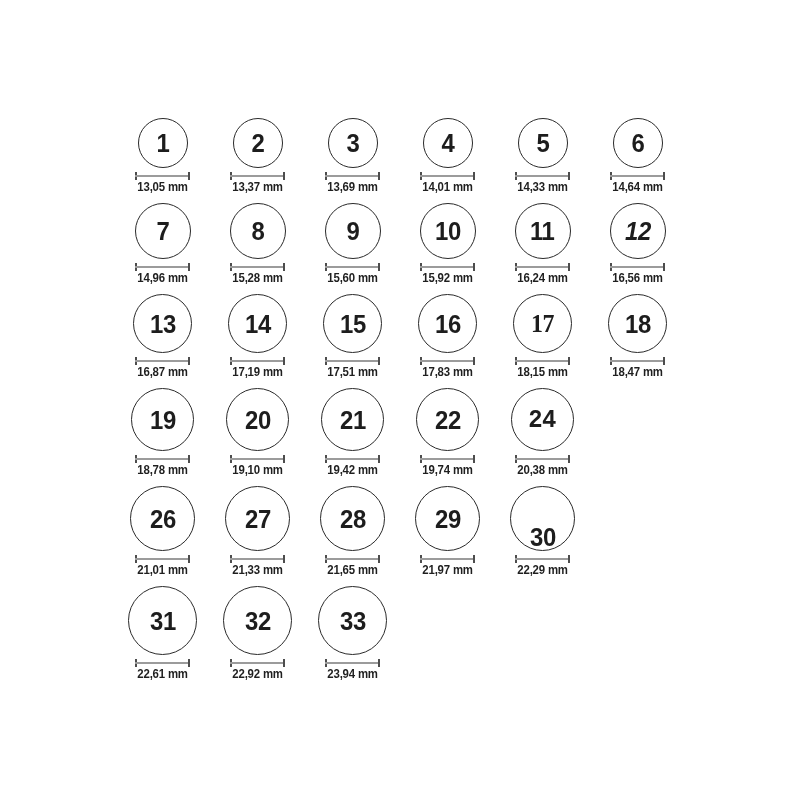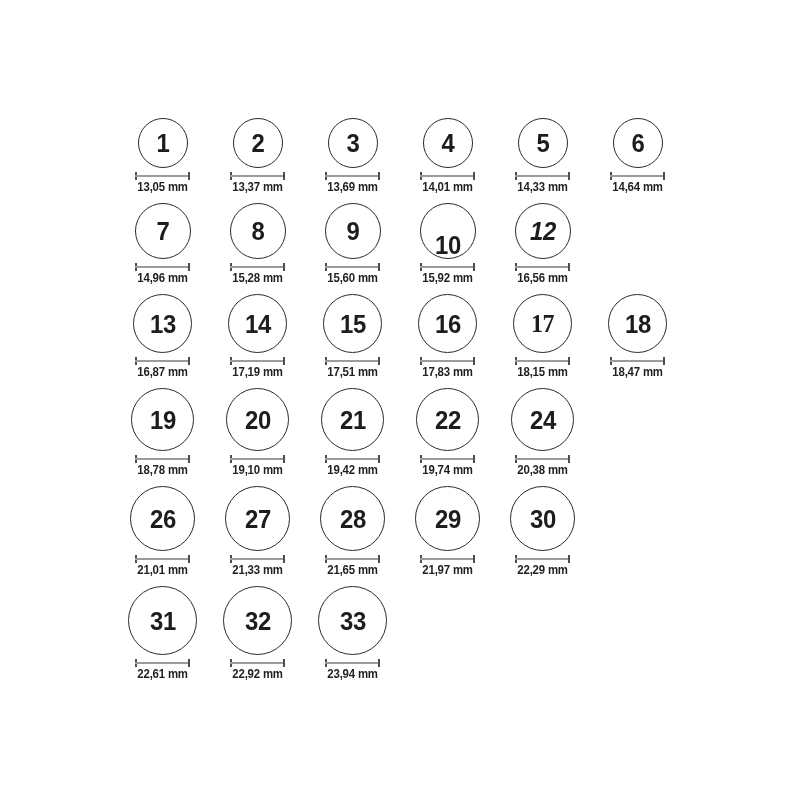--- a/index.html
+++ b/index.html
@@ -181,29 +181,40 @@
           <span class="num">9</span>
         </div>
         <div class="measure">
           <span class="tick left"></span>
           <span class="hline"></span>
           <span class="tick right"></span>
         </div>
         <div class="label">15,60 mm</div>
       </div>
       <div class="cell">
-        <div class="circle" style="width: 56px; height: 56px; align-items: flex-end;">
+        <div class="circle" style="width: 56px; height: 56px;">
           <span class="num">10</span>
         </div>
         <div class="measure">
           <span class="tick left"></span>
           <span class="hline"></span>
           <span class="tick right"></span>
         </div>
         <div class="label">15,92 mm</div>
+      </div>
+      <div class="cell">
+        <div class="circle" style="width: 56px; height: 56px;">
+          <span class="num">11</span>
+        </div>
+        <div class="measure">
+          <span class="tick left"></span>
+          <span class="hline"></span>
+          <span class="tick right"></span>
+        </div>
+        <div class="label">16,24 mm</div>
       </div>
       <div class="cell">
         <div class="circle" style="width: 56px; height: 56px; font-style: italic;">
           <span class="num">12</span>
         </div>
         <div class="measure">
           <span class="tick left"></span>
           <span class="hline"></span>
           <span class="tick right"></span>
         </div>
@@ -317,21 +328,21 @@
           <span class="num">22</span>
         </div>
         <div class="measure">
           <span class="tick left"></span>
           <span class="hline"></span>
           <span class="tick right"></span>
         </div>
         <div class="label">19,74 mm</div>
       </div>
       <div class="cell">
-        <div class="circle" style="width: 63px; height: 63px;">
+        <div class="circle" style="width: 63px; height: 63px; font-family: Liberation Mono, monospace;">
           <span class="num">24</span>
         </div>
         <div class="measure">
           <span class="tick left"></span>
           <span class="hline"></span>
           <span class="tick right"></span>
         </div>
         <div class="label">20,38 mm</div>
       </div>
     </div>
@@ -374,21 +385,21 @@
           <span class="num">29</span>
         </div>
         <div class="measure">
           <span class="tick left"></span>
           <span class="hline"></span>
           <span class="tick right"></span>
         </div>
         <div class="label">21,97 mm</div>
       </div>
       <div class="cell">
-        <div class="circle" style="width: 65px; height: 65px;">
+        <div class="circle" style="width: 65px; height: 65px; align-items: flex-end;">
           <span class="num">30</span>
         </div>
         <div class="measure">
           <span class="tick left"></span>
           <span class="hline"></span>
           <span class="tick right"></span>
         </div>
         <div class="label">22,29 mm</div>
       </div>
     </div>

